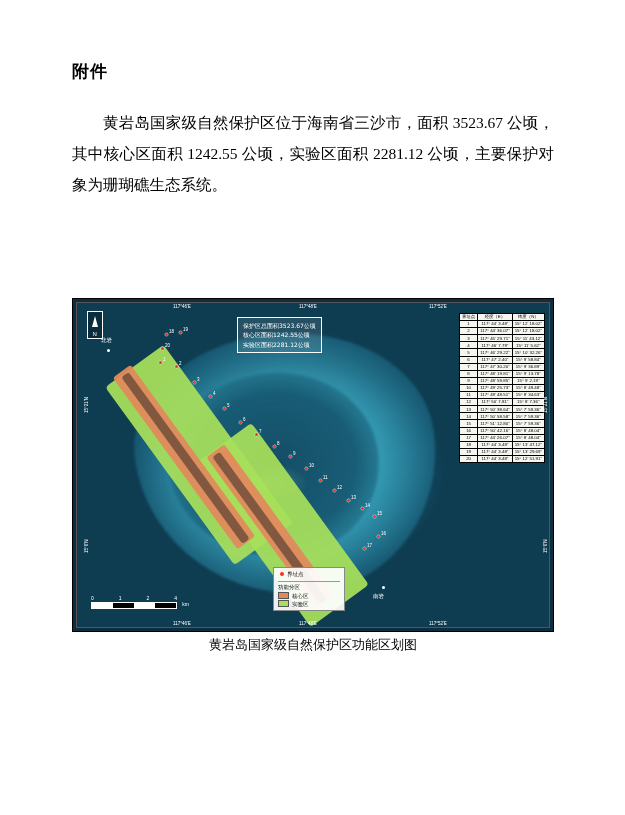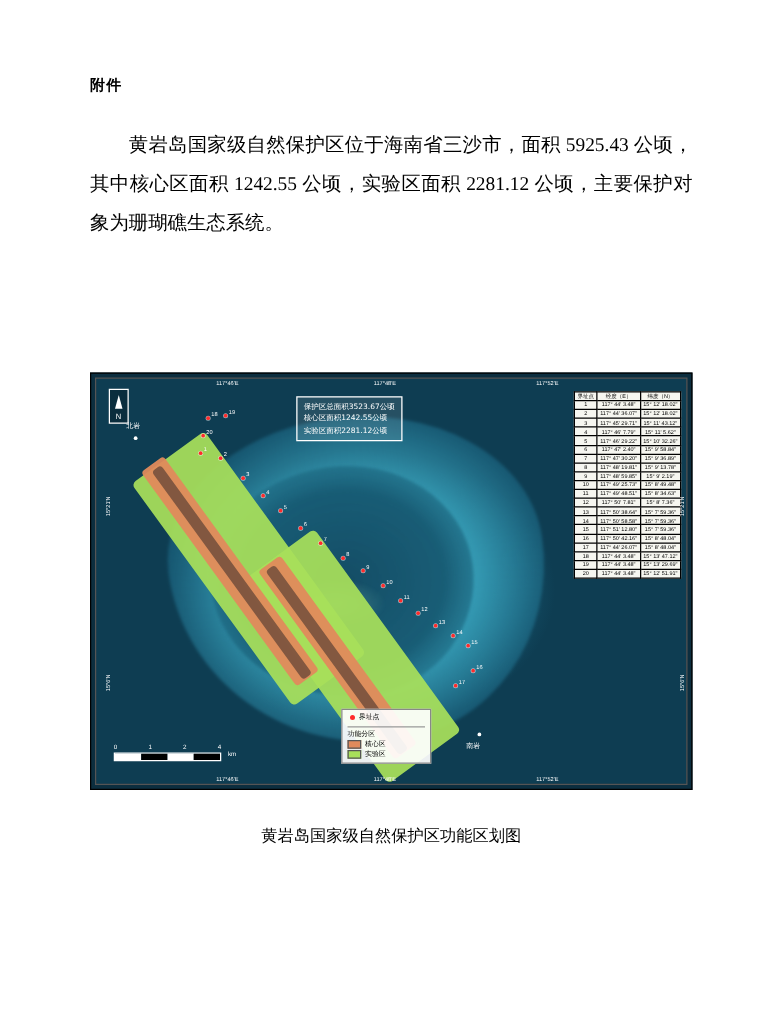--- a/index.html
+++ b/index.html
@@ -21,21 +21,21 @@
   }
   .doc-body {
     position: absolute;
     left: 72px;
     top: 60px;
     width: 482px;
   }
   .attach-label {
     font-family: "DejaVu Sans", sans-serif;
     font-weight: bold;
-    font-size: 12px;
+    font-size: 17px;
     letter-spacing: 1px;
     color: #000;
     margin: 0 0 24px 0;
   }
   .doc-title {
     text-align: center;
     font-family: "DejaVu Sans", sans-serif;
     font-weight: bold;
     font-size: 17.5px;
     letter-spacing: 0.5px;
@@ -302,31 +302,31 @@
     position: absolute;
     width: 3px; height: 3px;
     background: #ffffff;
     border-radius: 50%;
   }
   .fig-caption {
     text-align: center;
     font-family: "DejaVu Sans", sans-serif;
     font-size: 13px;
     color: #000;
-    margin-top: 28px;
+    margin-top: 4px;
   }
 </style>
 </head>
 <body>
 
 <div class="page">
 
   <div class="doc-body">
     <div class="attach-label">附件</div>
-    <p class="doc-para">黄岩岛国家级自然保护区位于海南省三沙市，面积 5925.43 公顷，其中核心区面积 1242.55 公顷，实验区面积 2281.12 公顷，主要保护对象为珊瑚礁生态系统。</p>
+    <p class="doc-para">黄岩岛国家级自然保护区位于海南省三沙市，面积 3523.67 公顷，其中核心区面积 1242.55 公顷，实验区面积 2281.12 公顷，主要保护对象为珊瑚礁生态系统。</p>
   </div>
 
   <div class="figure-wrap">
     <div class="map-frame">
       <div class="map-inner">
 
         <div class="reef-outer"></div>
         <div class="reef-inner"></div>
         <div class="reef-speck"></div>
 

